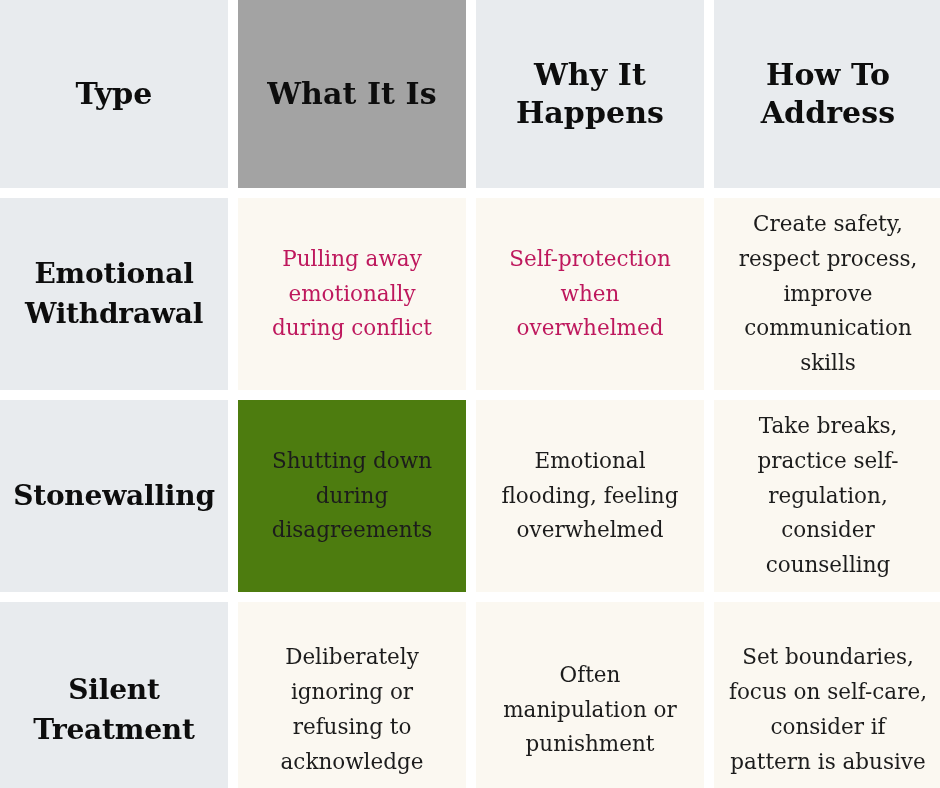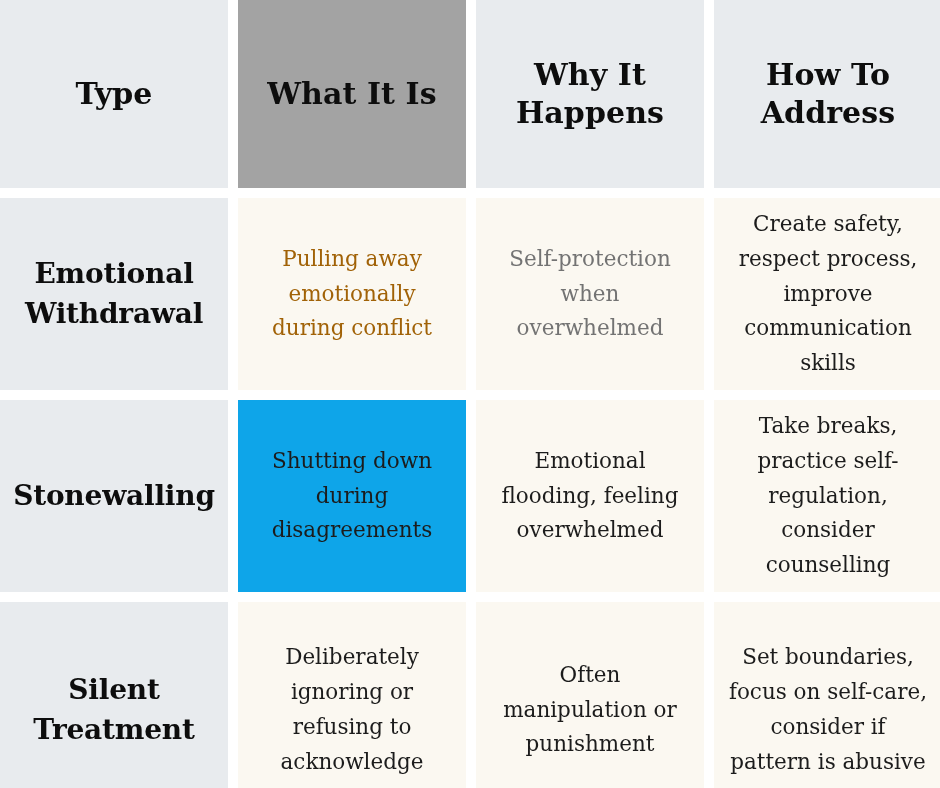--- a/index.html
+++ b/index.html
@@ -86,34 +86,34 @@
   <div class="cell head-cell col-3" style="background: rgb(232, 235, 238); color: rgb(13, 13, 13); justify-content: center;">
     <span class="cell-text">Why It<br>Happens</span>
   </div>
   <div class="cell head-cell col-4" style="background: rgb(232, 235, 238); color: rgb(13, 13, 13);">
     <span class="cell-text">How To<br>Address</span>
   </div>
 
   <div class="cell type-cell col-1" style="background: rgb(232, 235, 238); color: rgb(13, 13, 13);">
     <span class="cell-text">Emotional<br>Withdrawal</span>
   </div>
-  <div class="cell body-cell col-2" style="background: rgb(251, 248, 241); color: #a16207;">
+  <div class="cell body-cell col-2" style="background: rgb(251, 248, 241); color: #be185d;">
     <span class="cell-text">Pulling away emotionally during conflict</span>
   </div>
-  <div class="cell body-cell col-3" style="background: rgb(251, 248, 241); color: #737373;">
+  <div class="cell body-cell col-3" style="background: rgb(251, 248, 241); color: #be185d;">
     <span class="cell-text">Self-protection when overwhelmed</span>
   </div>
   <div class="cell body-cell col-4" style="background: rgb(251, 248, 241); color: rgb(28, 28, 28);">
     <span class="cell-text">Create safety, respect process, improve communication skills</span>
   </div>
 
   <div class="cell type-cell col-1" style="background: rgb(232, 235, 238); color: rgb(13, 13, 13);">
     <span class="cell-text">Stonewalling</span>
   </div>
-  <div class="cell body-cell col-2" style="background: #0ea5e9; color: rgb(28, 28, 28);">
+  <div class="cell body-cell col-2" style="background: #4d7c0f; color: rgb(28, 28, 28);">
     <span class="cell-text">Shutting down during disagreements</span>
   </div>
   <div class="cell body-cell col-3" style="background: rgb(251, 248, 241); color: rgb(28, 28, 28); justify-content: flex-end;">
     <span class="cell-text">Emotional flooding, feeling overwhelmed</span>
   </div>
   <div class="cell body-cell col-4" style="background: rgb(251, 248, 241); color: rgb(28, 28, 28);">
     <span class="cell-text">Take breaks, practice self-regulation, consider counselling</span>
   </div>
 
   <div class="cell type-cell col-1" style="background: rgb(232, 235, 238); color: rgb(13, 13, 13);">

